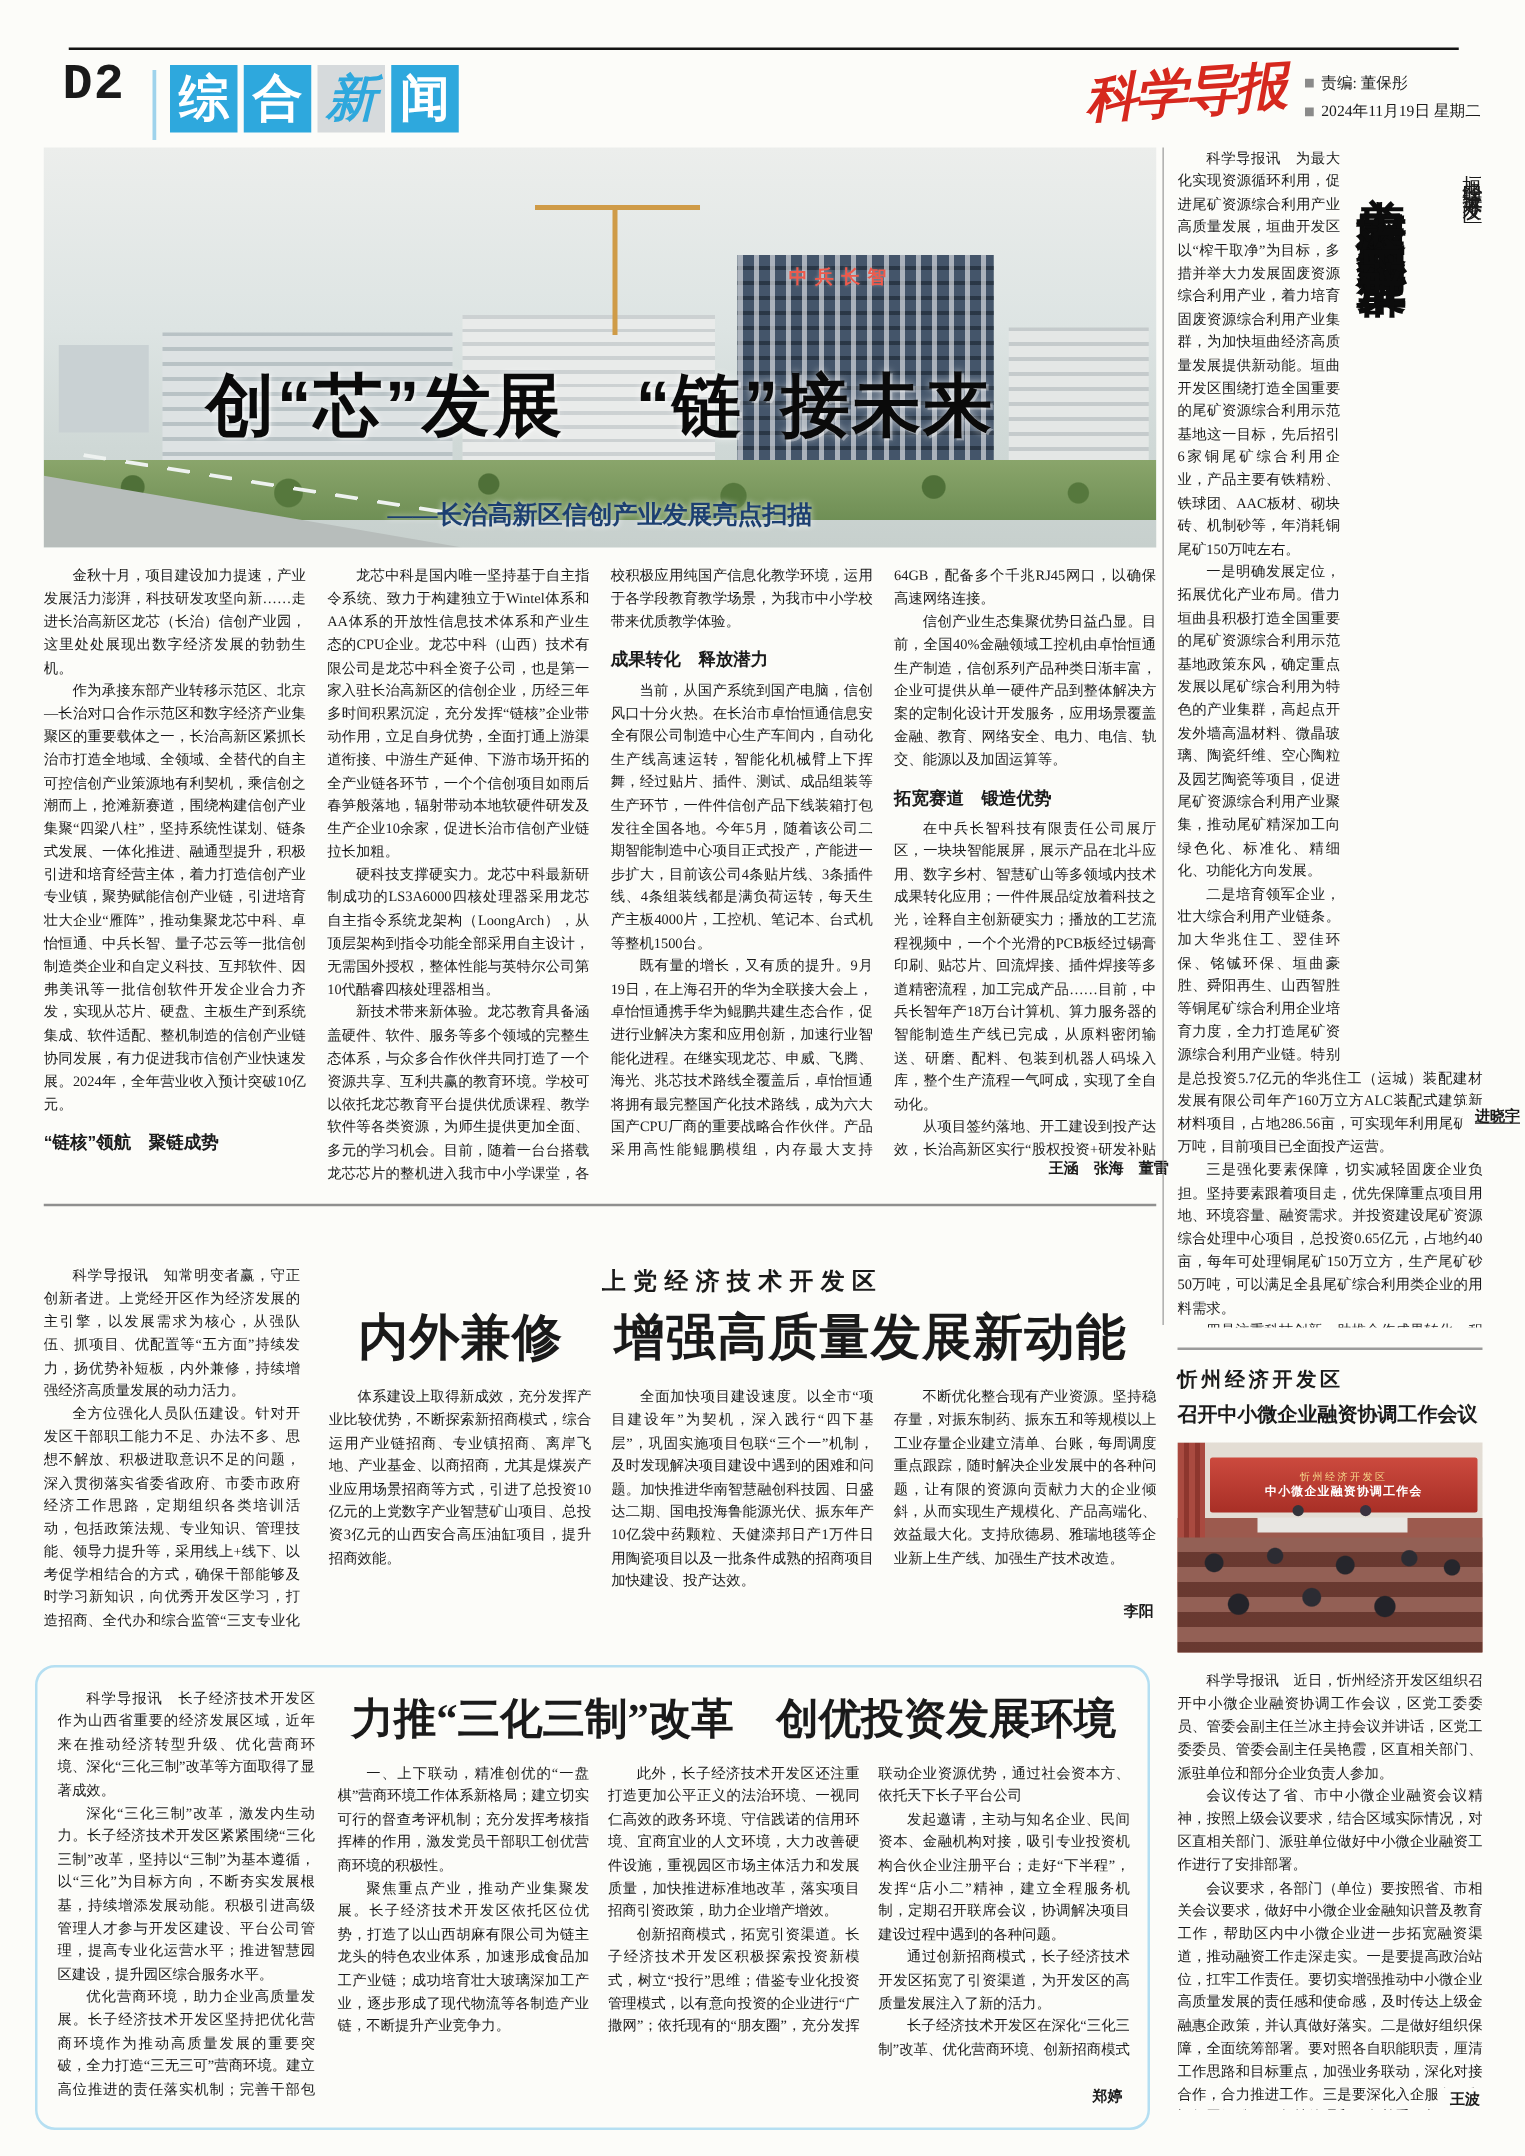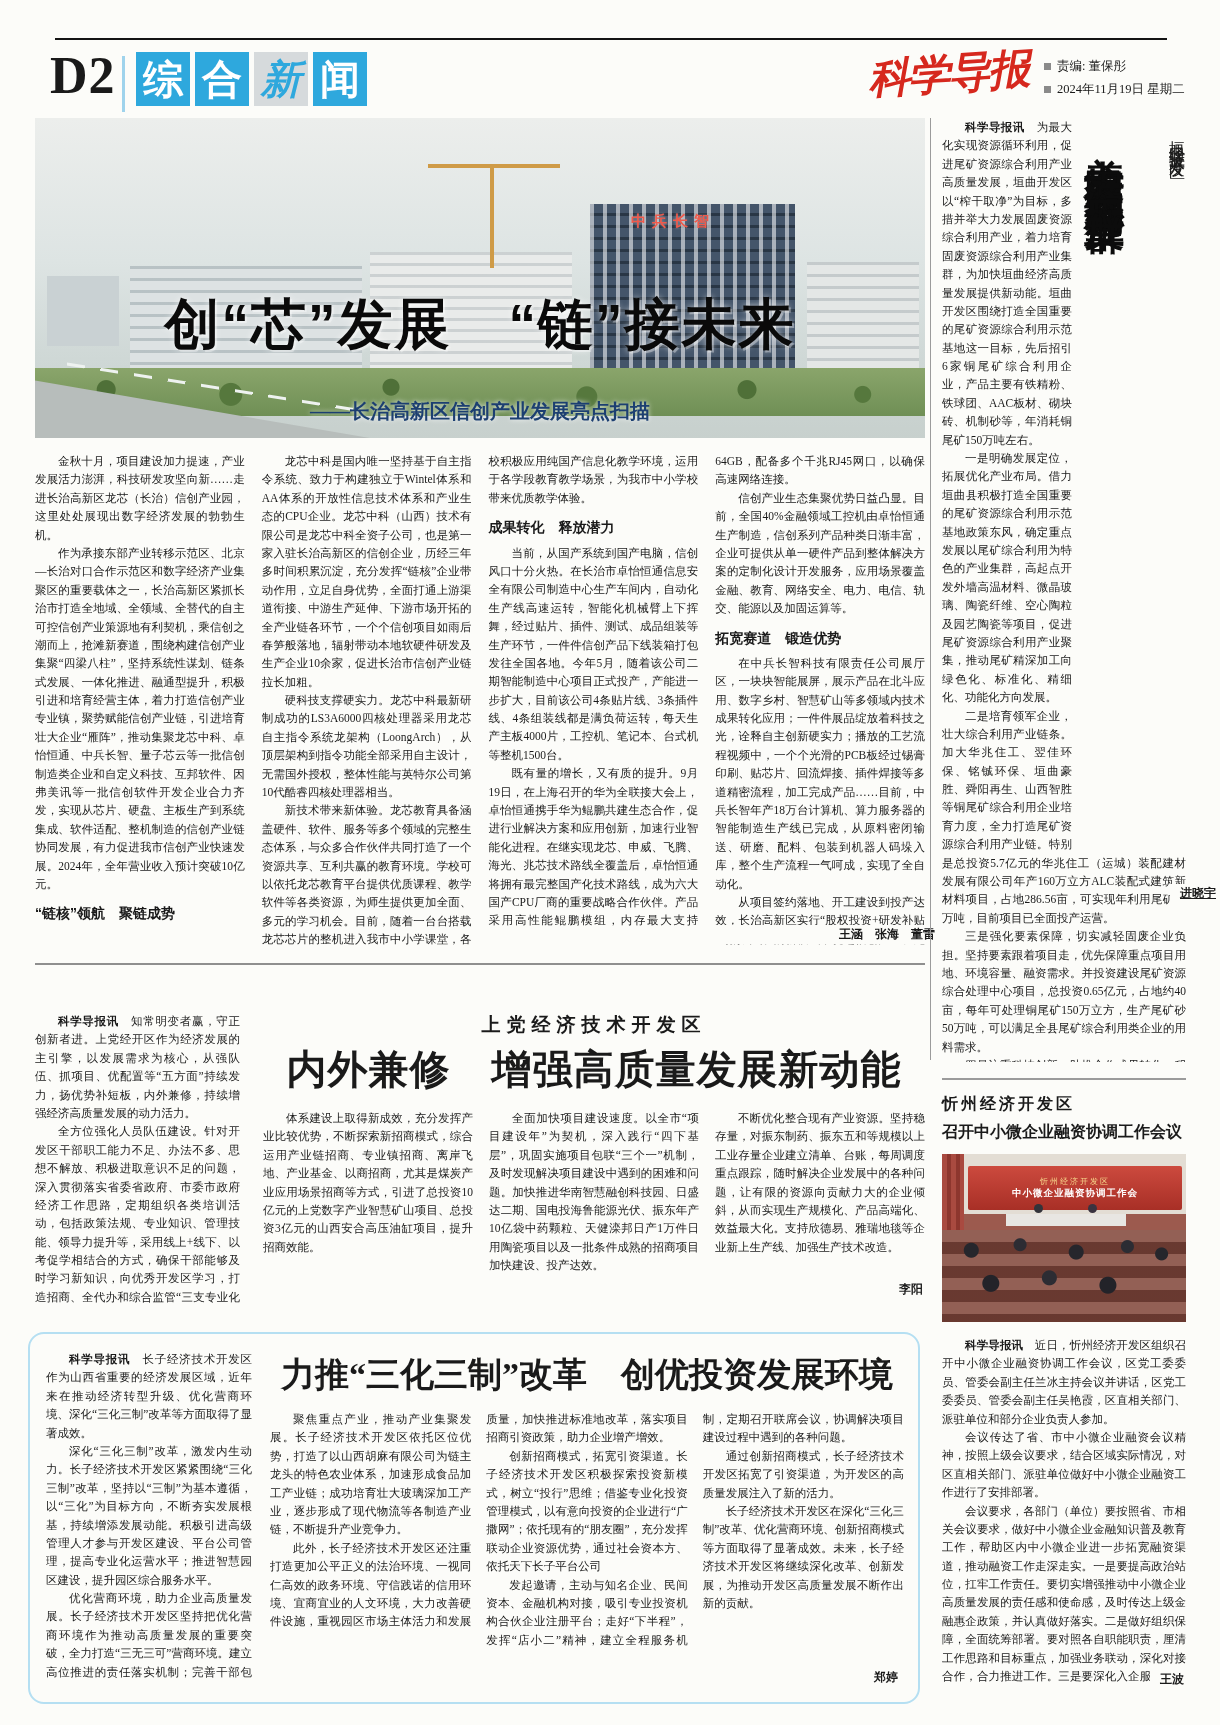--- a/index.html
+++ b/index.html
@@ -1,21 +1,21 @@
 <!DOCTYPE html>
 <html><head>
 <meta charset="utf-8">
 <style>
   html,body{margin:0;padding:0;background:#e9e9e6;}
   .page{position:relative;width:1220px;height:1725px;background:#fcfcf9;margin:0 auto;
         font-family:"Liberation Serif",serif;color:#1a1a1a;overflow:hidden;}
   .abs{position:absolute;}
   
   .top-rule{left:55px;top:38px;width:1112px;height:2px;background:#141414;}
-  .edition{left:50px;top:46px;font-size:52px;font-weight:900;letter-spacing:1px;font-family:Liberation Serif, serif;}
+  .edition{left:50px;top:46px;font-size:40px;font-weight:900;letter-spacing:1px;font-family:Liberation Mono, monospace;}
   .blue-divider{left:122px;top:56px;width:3px;height:56px;background:#9fd3ec;}
   .tiles{left:136px;top:52px;display:flex;gap:5px;}
   .tile{width:54px;height:54px;background:#2ea8dd;color:#fff;font-family:"Liberation Sans",sans-serif;
         font-weight:700;font-size:40px;line-height:54px;text-align:center;}
   .tile.alt{background:#d6dadc;color:#2ea8dd;font-style:italic;}
   .logo{left:868px;top:46px;font-size:42px;font-weight:700;color:#d6281e;font-style:italic;
         transform:rotate(-4deg);letter-spacing:-2px;white-space:nowrap;}
   .credits{left:1044px;top:58px;font-size:12.5px;line-height:1.3;}
   .credit-row{display:flex;align-items:center;margin-bottom:7px;white-space:nowrap;}
   .sq{display:inline-block;width:7px;height:7px;background:#8a8a8a;margin-right:6px;}
@@ -53,21 +53,21 @@
   .lead-headline{left:0;top:170px;width:100%;text-align:center;font-family:"Liberation Sans",sans-serif;
         font-weight:900;font-size:55px;letter-spacing:2px;color:#0a0a0a;white-space:nowrap;
         text-shadow:0 0 7px rgba(255,255,255,.7),2px 2px 0 rgba(255,255,255,.35);}
   .lead-deck{left:0;top:280px;width:100%;text-align:center;font-size:20px;font-weight:700;
         color:#1c3f71;text-shadow:0 0 5px rgba(255,255,255,.85);}
   
   .flow{font-size:11.5px;line-height:1.6;text-align:justify;}
   .para{margin:0;text-indent:2em;}
   .sub-head{font-family:"Liberation Sans",sans-serif;font-weight:700;font-size:14px;
         margin:9px 0 5px;break-inside:avoid;text-indent:0;}
-  .lede{font-family:"Liberation Sans",sans-serif;font-weight:700;}
+  .lede{font-family:"Liberation Sans",sans-serif;font-weight:400;}
   .byline{font-family:"Liberation Sans",sans-serif;font-weight:700;font-size:12px;
         background:#fcfcf9;padding:1px 2px 1px 10px;}
   
   .lead-body{left:35px;top:452px;width:890px;height:500px;column-count:4;column-gap:17px;
         column-fill:auto;overflow:hidden;}
   .lead-byline{left:690px;top:925px;width:235px;text-align:right;}
   .divider-main{left:35px;top:963px;width:890px;height:2px;background:#8f8f8f;}
   .v-rule{left:930px;top:118px;width:1px;height:942px;background:#9b9b9b;}
   
   .side{left:942px;top:118px;width:244px;height:944px;overflow:hidden;}
@@ -255,20 +255,21 @@
     <div class="box-col1 flow">
       <p class="para"><b class="lede">科学导报讯</b><span>　长子经济技术开发区作为山西省重要的经济发展区域，近年来在推动经济转型升级、优化营商环境、深化“三化三制”改革等方面取得了显著成效。</span></p>
       <div>
           <p class="para">深化“三化三制”改革，激发内生动力。长子经济技术开发区紧紧围绕“三化三制”改革，坚持以“三制”为基本遵循，以“三化”为目标方向，不断夯实发展根基，持续增添发展动能。积极引进高级管理人才参与开发区建设、平台公司管理，提高专业化运营水平；推进智慧园区建设，提升园区综合服务水平。</p>
           <p class="para">优化营商环境，助力企业高质量发展。长子经济技术开发区坚持把优化营商环境作为推动高质量发展的重要突破，全力打造“三无三可”营商环境。建立高位推进的责任落实机制；完善干部包联全程帮办代办机制，形成全区</p>
         </div>
     </div>
     <div class="box-right">
       <div class="box-headline">力推“三化三制”改革　创优投资发展环境</div>
       <div class="box-text flow">
+          <p class="para">一、上下联动，精准创优的“一盘棋”营商环境工作体系新格局；建立切实可行的督查考评机制；充分发挥考核指挥棒的作用，激发党员干部职工创优营商环境的积极性。</p>
           <p class="para">聚焦重点产业，推动产业集聚发展。长子经济技术开发区依托区位优势，打造了以山西胡麻有限公司为链主龙头的特色农业体系，加速形成食品加工产业链；成功培育壮大玻璃深加工产业，逐步形成了现代物流等各制造产业链，不断提升产业竞争力。</p>
           <p class="para">此外，长子经济技术开发区还注重打造更加公平正义的法治环境、一视同仁高效的政务环境、守信践诺的信用环境、宜商宜业的人文环境，大力改善硬件设施，重视园区市场主体活力和发展质量，加快推进标准地改革，落实项目招商引资政策，助力企业增产增效。</p>
           <p class="para">创新招商模式，拓宽引资渠道。长子经济技术开发区积极探索投资新模式，树立“投行”思维；借鉴专业化投资管理模式，以有意向投资的企业进行“广撒网”；依托现有的“朋友圈”，充分发挥联动企业资源优势，通过社会资本方、依托天下长子平台公司</p>
           <p class="para">发起邀请，主动与知名企业、民间资本、金融机构对接，吸引专业投资机构合伙企业注册平台；走好“下半程”，发挥“店小二”精神，建立全程服务机制，定期召开联席会议，协调解决项目建设过程中遇到的各种问题。</p>
           <p class="para">通过创新招商模式，长子经济技术开发区拓宽了引资渠道，为开发区的高质量发展注入了新的活力。</p>
           <p class="para">长子经济技术开发区在深化“三化三制”改革、优化营商环境、创新招商模式等方面取得了显著成效。未来，长子经济技术开发区将继续深化改革、创新发展，为推动开发区高质量发展不断作出新的贡献。</p>
         </div>
       <div class="abs byline box-byline">郑婷</div>
     </div>
   </div>

